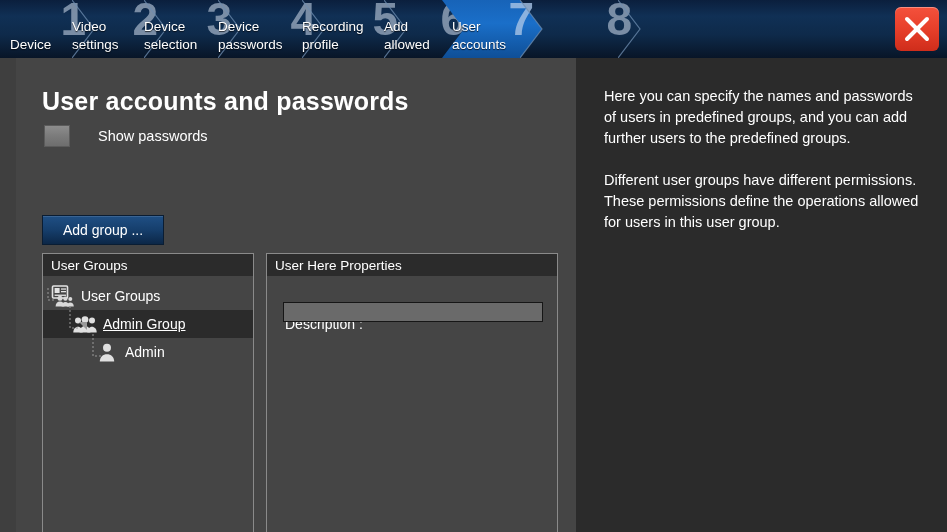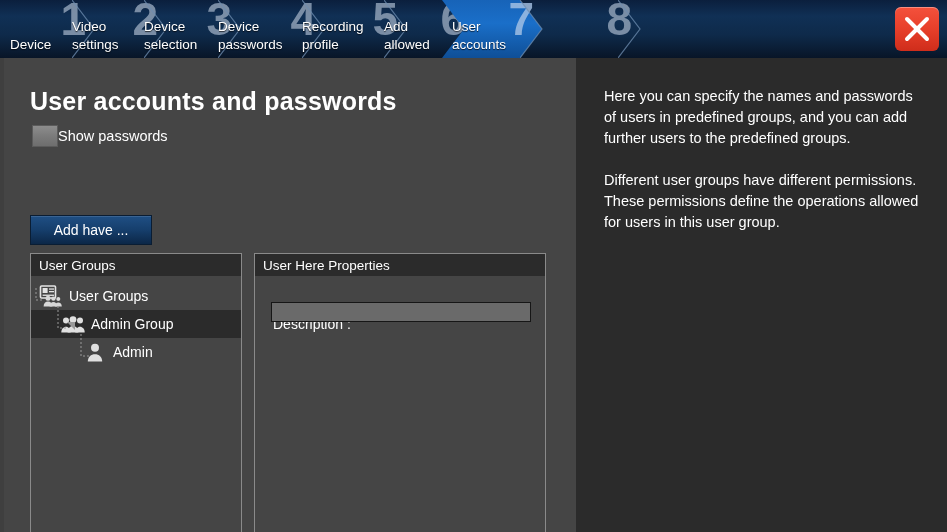--- a/index.html
+++ b/index.html
@@ -46,31 +46,31 @@
     position: absolute; right: 8px; top: 7px; width: 44px; height: 44px;
     border-radius: 6px;
     background: linear-gradient(180deg,#f4513c 0%,#e8402b 48%,#cf2d1b 100%);
     box-shadow: inset 0 1px 0 rgba(255,255,255,.35);
     cursor: pointer;
   }
   #close-button svg { position: absolute; left: 8px; top: 8px; }
 
   
   #main-area {
-    position: absolute; left: 4px; top: 58px; width: 576px; height: 474px;
+    position: absolute; left: 16px; top: 58px; width: 576px; height: 474px;
     background: #454545;
   }
   #page-title {
     position: absolute; left: 26px; top: 29px;
     font-size: 25px; font-weight: bold; color: #ffffff;
     letter-spacing: .2px;
   }
   #show-pw-row {
     position: absolute; left: 28px; top: 67px;
-    display: flex; align-items: center; gap: 0;
+    display: flex; align-items: center; gap: 28px;
   }
   #show-pw-checkbox {
     width: 26px; height: 22px;
     background: linear-gradient(180deg,#8d8d8d 0%,#7b7b7b 50%,#6e6e6e 100%);
     border: 1px solid #5b5b5b;
     cursor: pointer;
   }
   #show-pw-label { color: #ffffff; font-size: 14.5px; }
 
   #add-user-button {
@@ -219,21 +219,21 @@
 
   <div id="main-area">
 
     <div id="page-title">User accounts and passwords</div>
 
     <div id="show-pw-row">
       <div id="show-pw-checkbox"></div>
       <span id="show-pw-label">Show passwords</span>
     </div>
 
-    <div id="add-user-button">Add have ...</div>
+    <div id="add-user-button">Add group ...</div>
 
     <div id="groups-panel" class="panel">
       <div class="panel-header">User Groups</div>
       <div id="tree">
           <div class="tree-row" style="padding-left: 8px;">
             <span class="tree-icon"><svg viewBox="0 0 24 22" width="24" height="22">
                 <rect x="1.5" y="1" width="15" height="12" rx="1" fill="none" stroke="#e3e3e3" stroke-width="1.6"></rect>
                 <rect x="3.6" y="3" width="5" height="5" fill="#e3e3e3"></rect>
                 <rect x="10" y="3.4" width="5" height="1.3" fill="#e3e3e3"></rect>
                 <rect x="10" y="6" width="5" height="1.3" fill="#e3e3e3"></rect>
@@ -242,21 +242,21 @@
                   <circle cx="9" cy="13.2" r="2.5"></circle>
                   <path d="M4.6 21.5c0-3 2-4.9 4.4-4.9s4.4 1.9 4.4 4.9z"></path>
                   <circle cx="14.4" cy="13.6" r="2.2"></circle>
                   <path d="M10.6 21.5c0-2.7 1.7-4.4 3.8-4.4s3.8 1.7 3.8 4.4z"></path>
                   <circle cx="19.3" cy="14" r="2"></circle>
                   <path d="M15.8 21.5c0-2.5 1.6-4 3.5-4s3.5 1.5 3.5 4z"></path>
                 </g>
               </svg></span>
             <span class="tree-label">User Groups</span>
           </div>
-          <div class="tree-row selected" style="padding-left: 30px;">
+          <div class="tree-row selected" style="padding-left: 30px; text-decoration: underline;">
             <span class="tree-icon"><svg viewBox="0 0 24 22" width="24" height="22">
                 <g fill="#e0e0e0">
                   <circle cx="5" cy="7.5" r="3"></circle>
                   <path d="M0.3 19.5c0-3.5 2.2-5.7 4.7-5.7s4.7 2.2 4.7 5.7z"></path>
                   <circle cx="12" cy="6.6" r="3.4"></circle>
                   <path d="M6.6 19.5c0-4 2.4-6.4 5.4-6.4s5.4 2.4 5.4 6.4z"></path>
                   <circle cx="19" cy="7.5" r="3"></circle>
                   <path d="M14.3 19.5c0-3.5 2.2-5.7 4.7-5.7s4.7 2.2 4.7 5.7z"></path>
                 </g>
               </svg></span>

